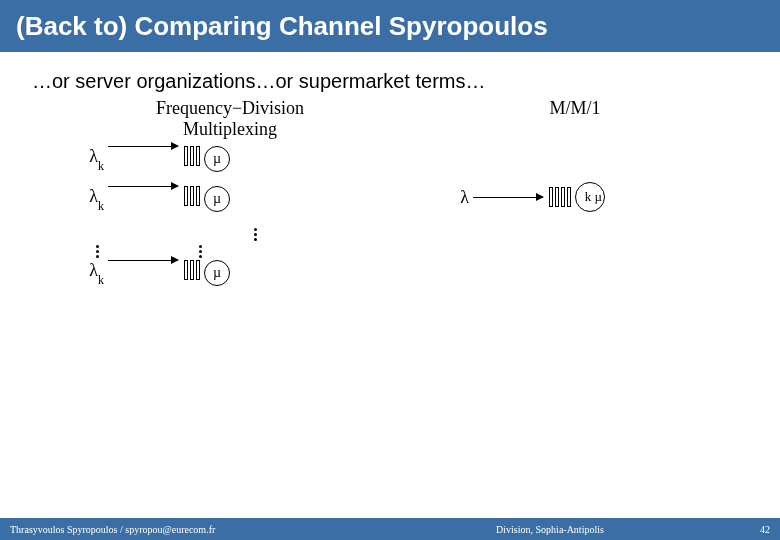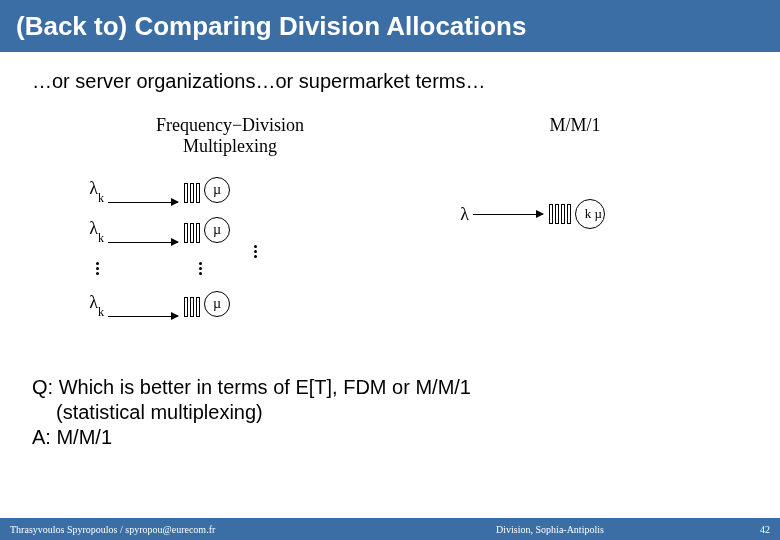--- a/index.html
+++ b/index.html
@@ -1,26 +1,26 @@
 <!DOCTYPE html>
 <html><head>
 <meta charset="utf-8">
 <style>
   * { box-sizing: border-box; margin: 0; padding: 0; }
   html, body { width: 780px; height: 540px; font-family: "Comic Sans MS", "Comic Sans", cursive, sans-serif; background: #fff; }
   .slide { width: 780px; height: 540px; position: relative; background: #fff; }
   .titlebar { width: 100%; height: 52px; background: #3b6ea5; display: flex; align-items: center; padding-left: 16px; }
   .titlebar h1 { color: #fff; font-weight: bold; font-size: 26px; }
   .subtext { padding: 18px 32px 0 32px; font-size: 20px; color: #000; }
-  .diagram-area { position: relative; width: 100%; height: 260px; margin-top: 22px; }
+  .diagram-area { position: relative; width: 100%; height: 260px; margin-top: 5px; }
   .col { position: absolute; top: 0; }
   .col-left { left: 80px; width: 300px; }
   .col-right { left: 445px; width: 260px; }
   .col-title { font-family: "Times New Roman", serif; font-size: 18px; text-align: center; margin-bottom: 6px; white-space: pre-line; }
-  .channel-row { display: flex; align-items: flex-end; height: 40px; position: relative; }
+  .channel-row { display: flex; align-items: flex-start; height: 40px; position: relative; }
   .lambda { font-family: "Times New Roman", serif; font-size: 18px; width: 24px; text-align: right; margin-right: 4px; }
   .sub { font-size: 12px; vertical-align: sub; position: relative; top: 3px; }
   .arrow { flex: 0 0 70px; height: 1px; background: #000; position: relative; margin-right: 6px; }
   .arrow::after { content: ""; position: absolute; right: -1px; top: -4px; border-left: 8px solid #000; border-top: 4px solid transparent; border-bottom: 4px solid transparent; }
   .queue { display: flex; align-items: center; gap: 2px; margin-right: 4px; }
   .slot { width: 4px; height: 20px; border: 1px solid #000; }
   .server { width: 26px; height: 26px; border: 1px solid #000; border-radius: 50%; display: flex; align-items: center; justify-content: center; font-family: "Times New Roman", serif; font-size: 14px; }
   .dots { display: flex; flex-direction: column; align-items: center; gap: 2px; margin: 2px 0 2px 50px; }
   .dot { width: 3px; height: 3px; background: #000; border-radius: 50%; }
   .mm1-row { display: flex; align-items: center; margin-top: 58px; }
@@ -30,21 +30,21 @@
   .footer .center { flex: 1; text-align: center; }
   .footer .right { flex: 0 0 40px; text-align: right; }
   .server-big { width: 30px; height: 30px; font-size: 13px; padding: 0 2px; white-space: nowrap; justify-content: flex-end; }
 </style>
 </head>
 <body>
 
 <div class="slide">
 
   <div class="titlebar">
-    <h1>(Back to) Comparing Division Allocations</h1>
+    <h1>(Back to) Comparing Channel Spyropoulos</h1>
   </div>
 
   <div class="subtext">…or server organizations…or supermarket terms…</div>
 
   <div class="diagram-area">
 
     <div class="col col-left">
       <div class="col-title">Frequency−Division
 Multiplexing</div>
 
@@ -118,25 +118,20 @@
             <div class="slot"></div>
           </div>
         <div class="server server-big">
             <span>k µ</span>
           </div>
       </div>
     </div>
 
   </div>
 
-  <div class="qa-block">
-    <div>Q: Which is better in terms of E[T], FDM or M/M/1</div>
-    <div style="padding-left:24px">(statistical multiplexing)</div>
-    <div>A: M/M/1</div>
-  </div>
 
   <div class="footer">
     <div class="left">Thrasyvoulos Spyropoulos / spyropou@eurecom.fr</div>
     <div class="center">Division, Sophia-Antipolis</div>
     <div class="right">42</div>
   </div>
 
 </div>
 
 </body></html>

